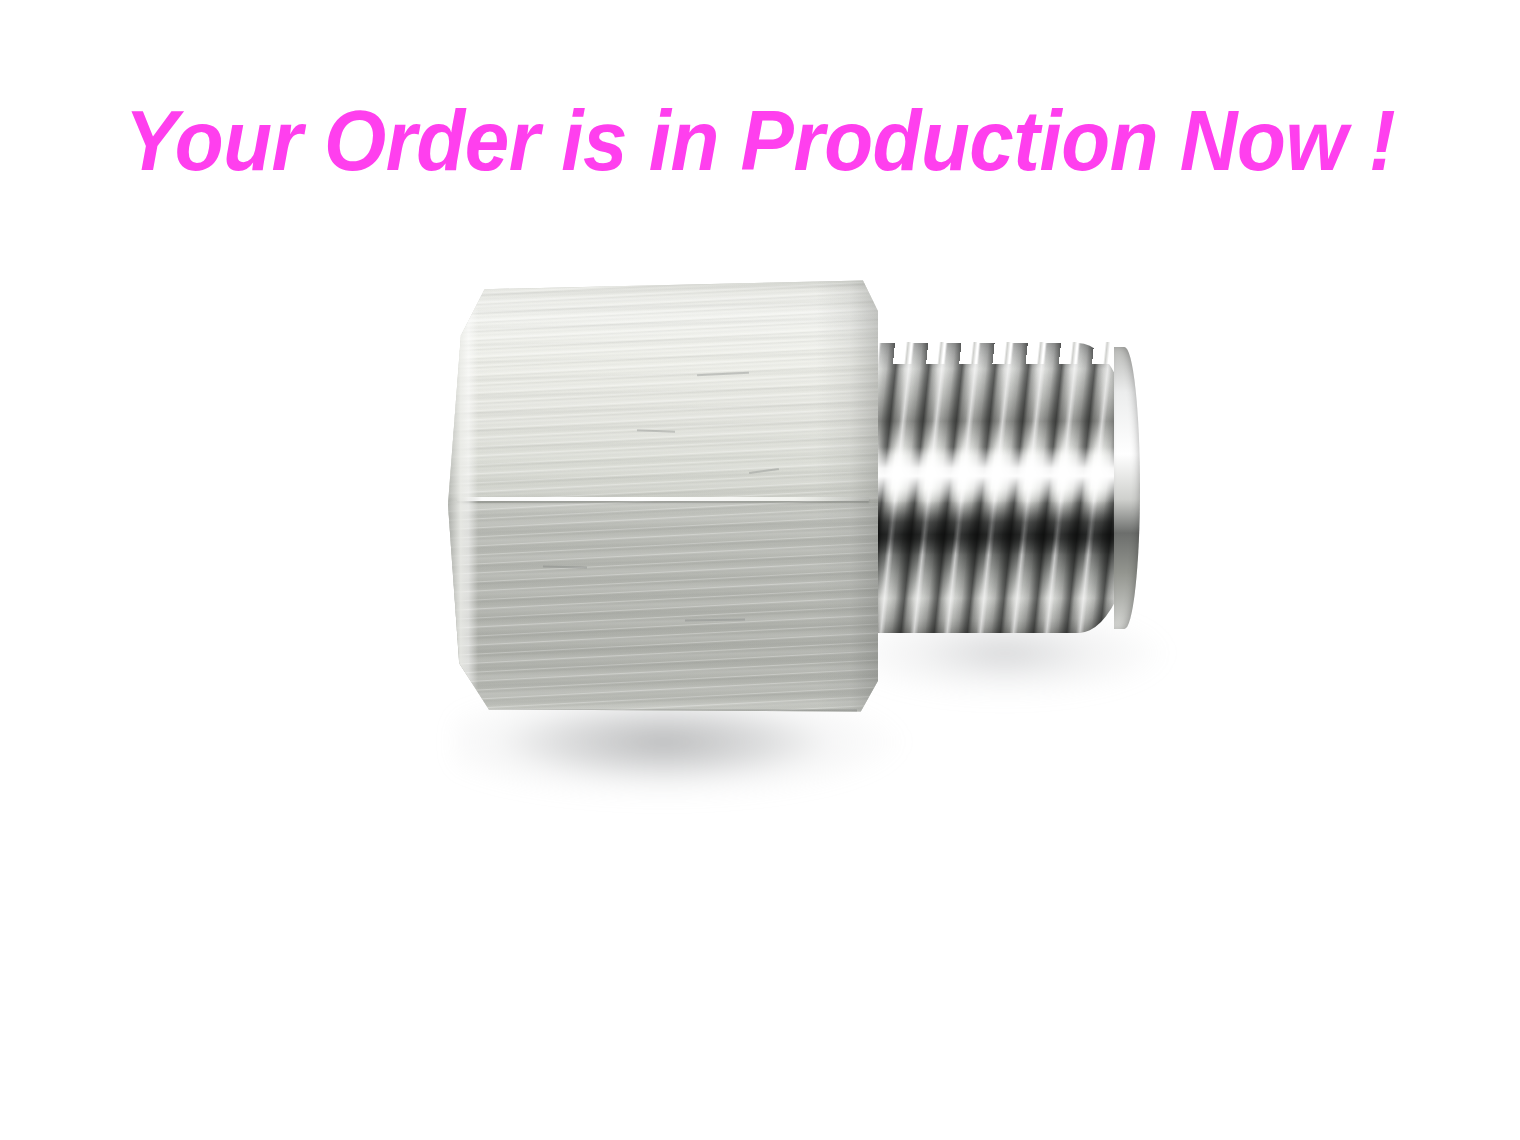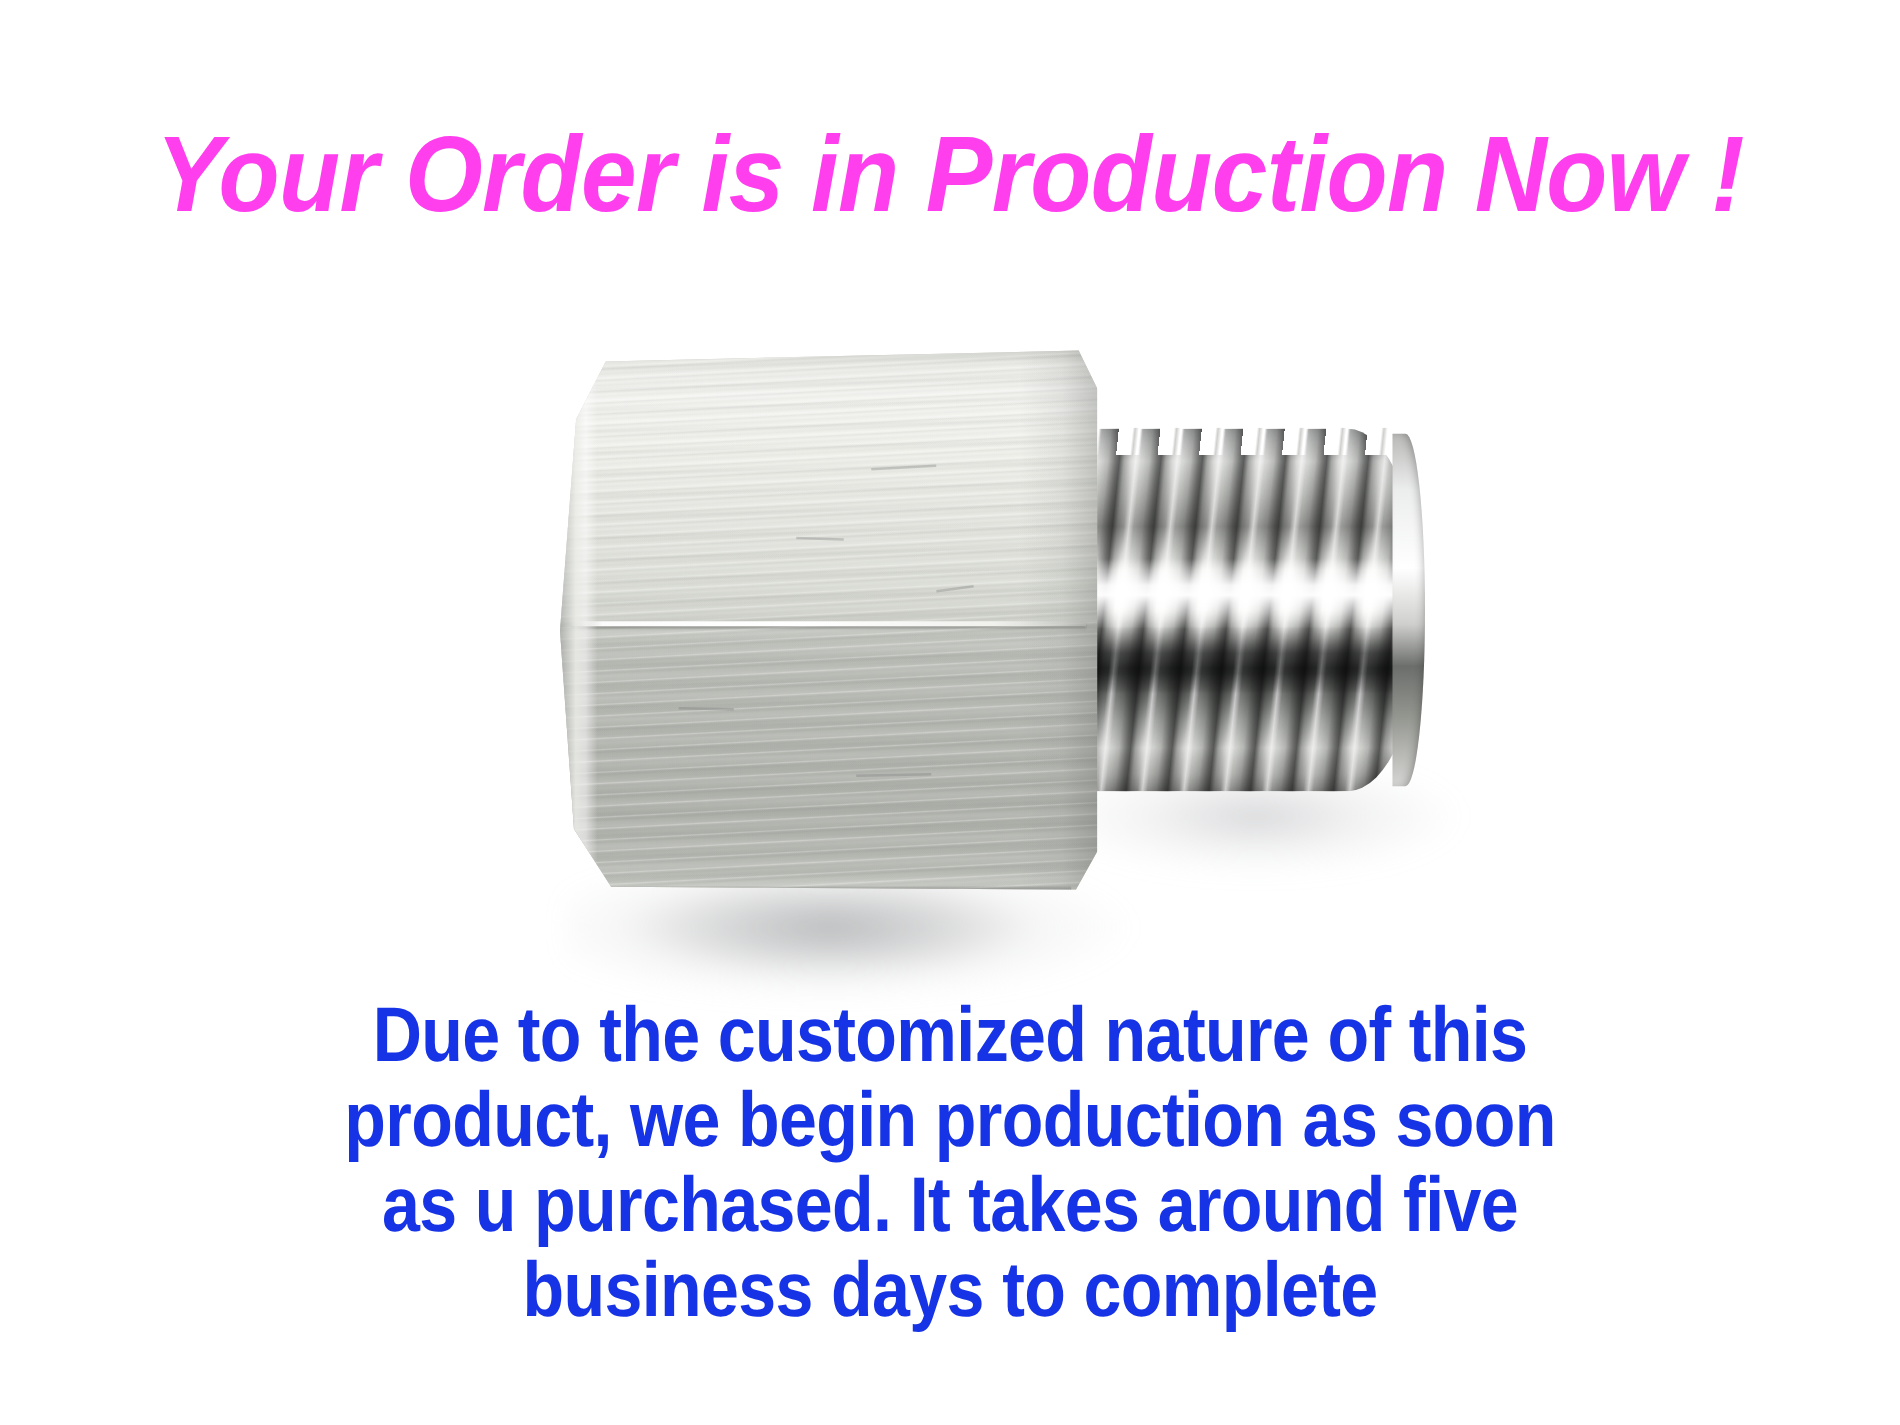--- a/index.html
+++ b/index.html
@@ -425,20 +425,14 @@
         <div class="scuff" style="left:58%;top:22%;width:52px;height:2px;transform:rotate(-3deg);"></div>
         <div class="scuff" style="left:44%;top:35%;width:38px;height:2px;transform:rotate(2deg);"></div>
         <div class="scuff" style="left:70%;top:44%;width:30px;height:2px;transform:rotate(-8deg);"></div>
         <div class="scuff" style="left:22%;top:66%;width:44px;height:2px;transform:rotate(1deg);"></div>
         <div class="scuff" style="left:55%;top:78%;width:60px;height:2px;transform:rotate(-1deg);"></div>
       </div>
     </div>
 
   </div>
 
-  <div id="body-copy">
-    <span class="ln">Due to the customized nature of this</span>
-    <span class="ln">product, we begin production as soon</span>
-    <span class="ln">as u purchased. It takes around five</span>
-    <span class="ln">business days to complete</span>
-  </div>
 
 </div>
 
 </body></html>

